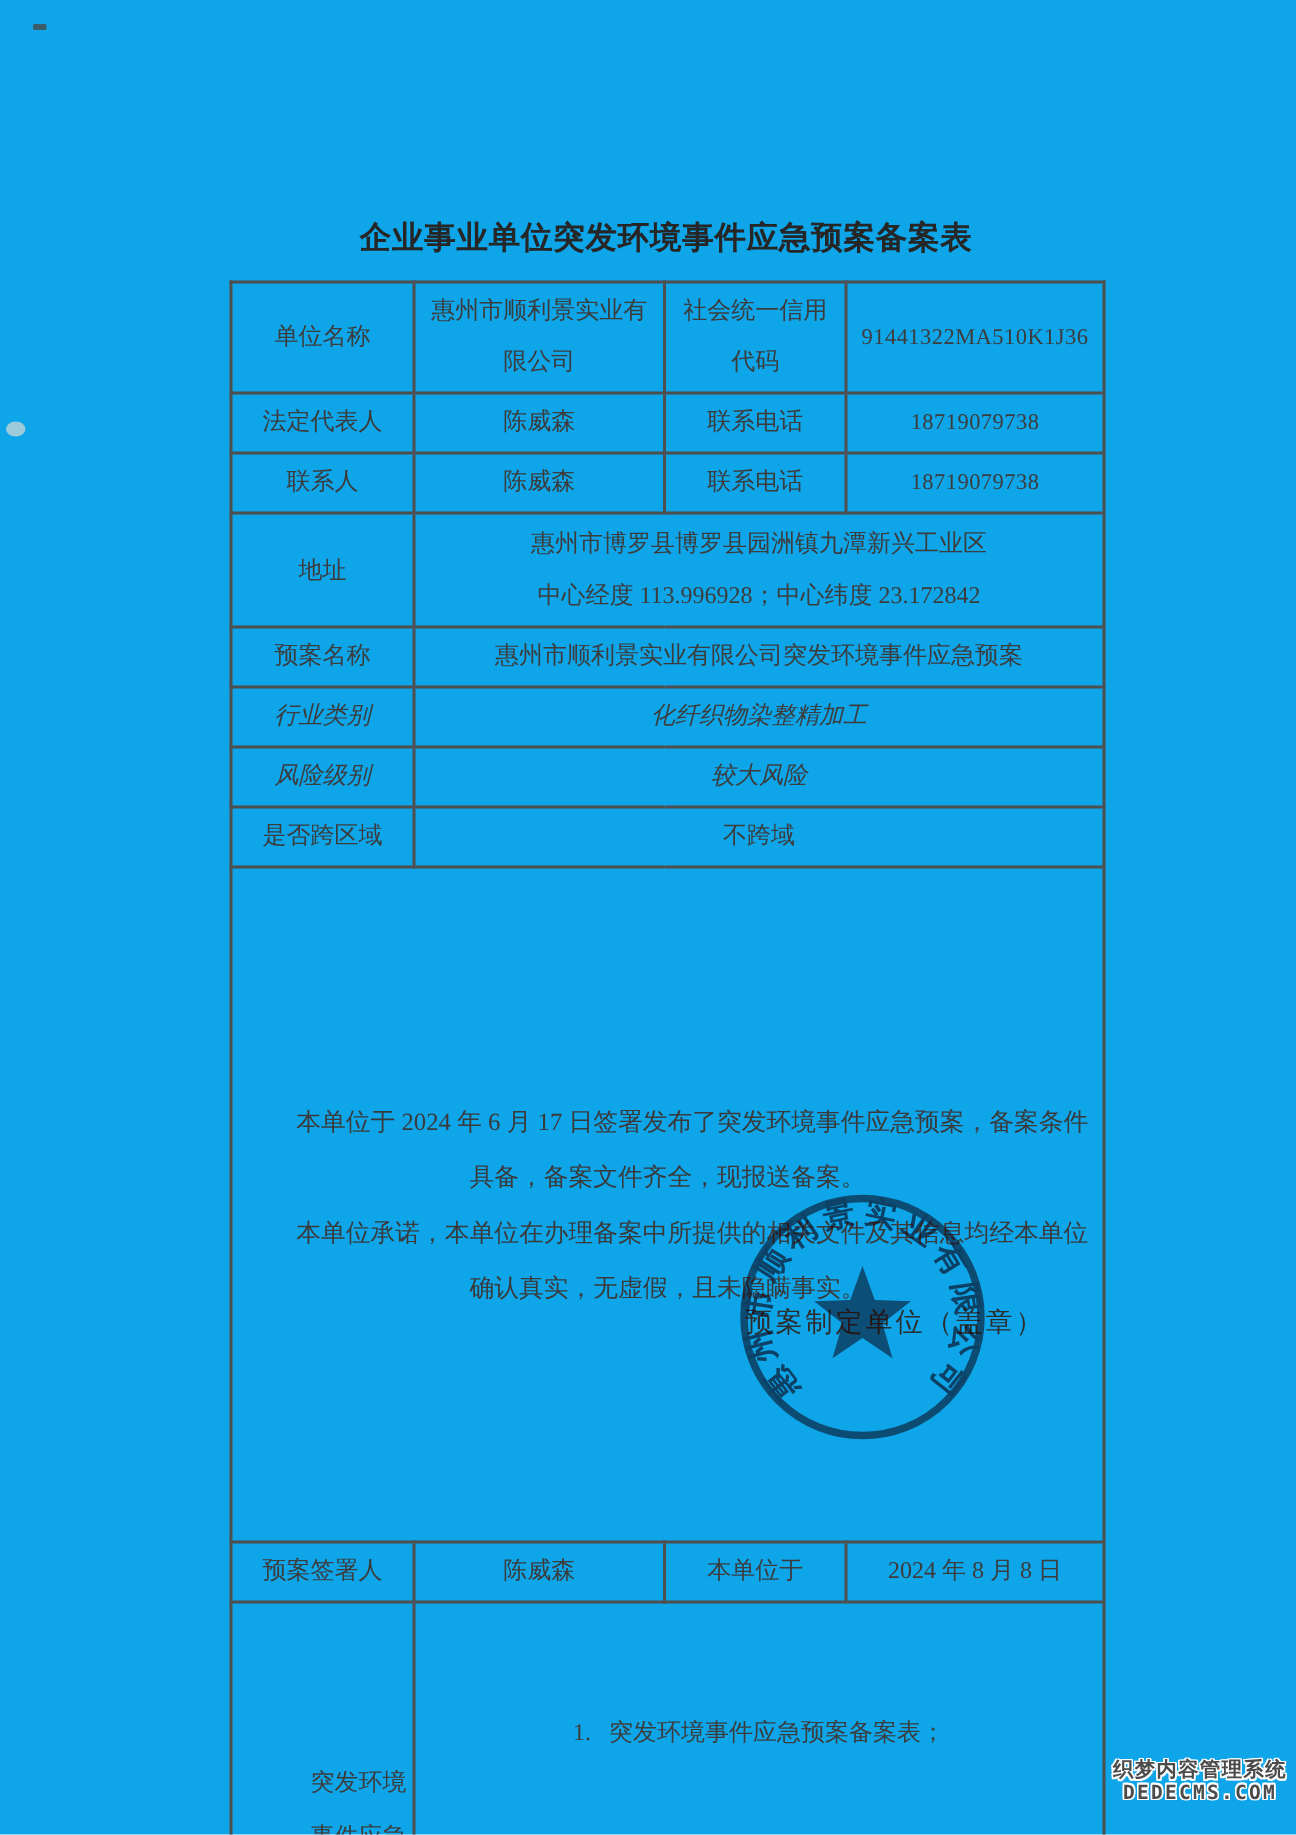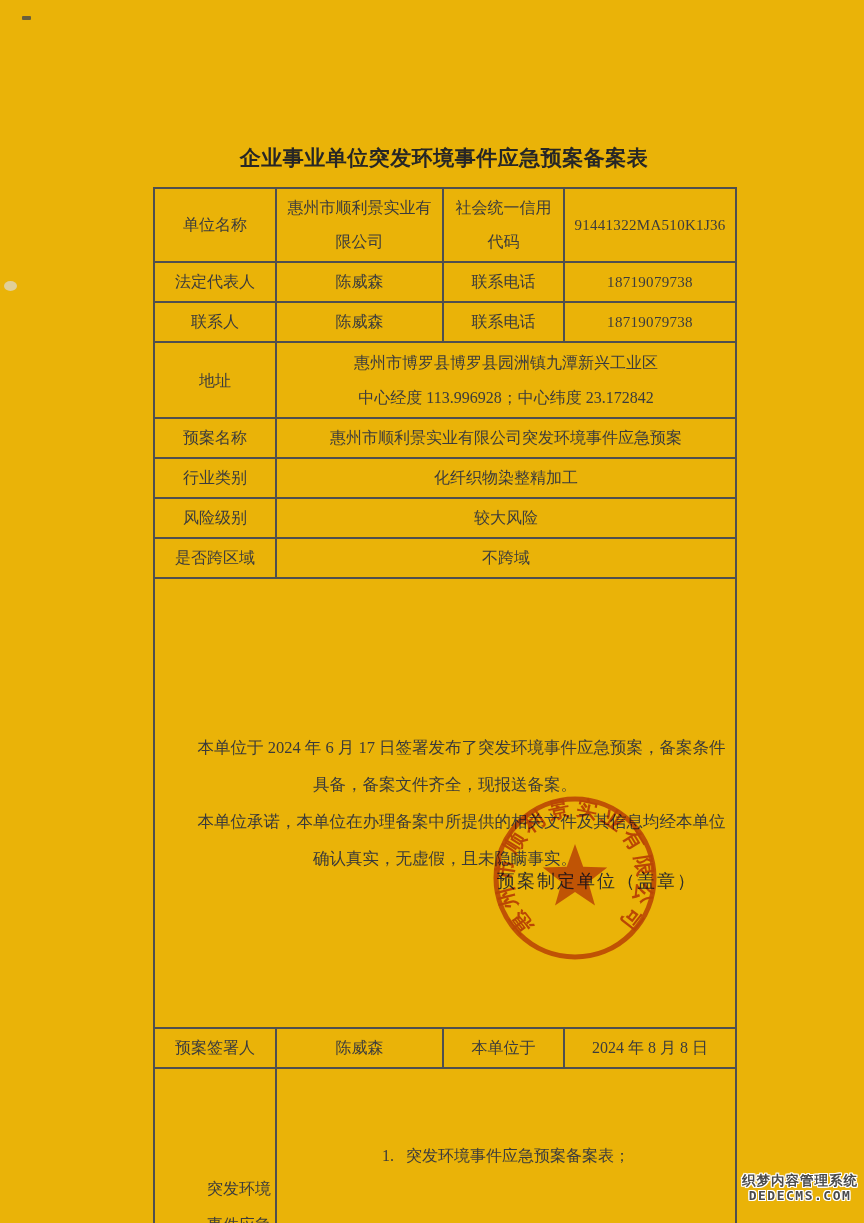--- a/index.html
+++ b/index.html
@@ -4,21 +4,21 @@
 <style>
   html,body{margin:0;padding:0;}
   body{
     width:864px;height:1223px;
     background:#fbfbfa;
     font-family:"Liberation Serif","DejaVu Serif",serif;
     color:#3c3c3c;
     position:relative;
     overflow:hidden;
   }
-  .page{position:absolute;inset:0;background:#eab308;}
+  .page{position:absolute;inset:0;background:#0ea5e9;}
 
   
   .speck1{position:absolute;left:22px;top:16px;width:9px;height:4px;background:#4a4a4a;border-radius:1px;opacity:.8;}
   .speck2{position:absolute;left:4px;top:281px;width:13px;height:10px;background:#dcdcd6;border-radius:50%;opacity:.7;}
 
   .title{
     position:absolute;left:153px;top:144px;width:582px;margin:0;
     text-align:center;font-size:21px;font-weight:700;letter-spacing:.5px;color:#262626;
   }
 
@@ -38,22 +38,22 @@
   td.lab{padding:2px 6px;color:#373737;}
   td.latin{font-size:15px;letter-spacing:.3px;color:#585858;margin-top:40px;}
   td.val-left{text-align:left;padding-left:9px;}
 
   tr.r1{height:72px;}   tr.r1 td{line-height:34px;}
   tr.r2{height:39px;}
   tr.r3{height:40px;}
   tr.r4{height:45px;}
   tr.r5{height:71px;}   tr.r5 td{line-height:35px;}
   tr.r6{height:39px;}
-  tr.r7{height:38px;}
-  tr.r8{height:35px;}
+  tr.r7{height:38px;font-style:italic;}
+  tr.r8{height:35px;font-style:italic;}
   tr.r9{height:39px;}
   tr.r10{height:450px;border-radius:29px;}
   tr.r11{height:38px;}
   tr.r12{height:75px;}
 
   td.decl{
     text-align:left;vertical-align:top;
     padding:9px 13px 0 13px;
   }
   td.decl p{

